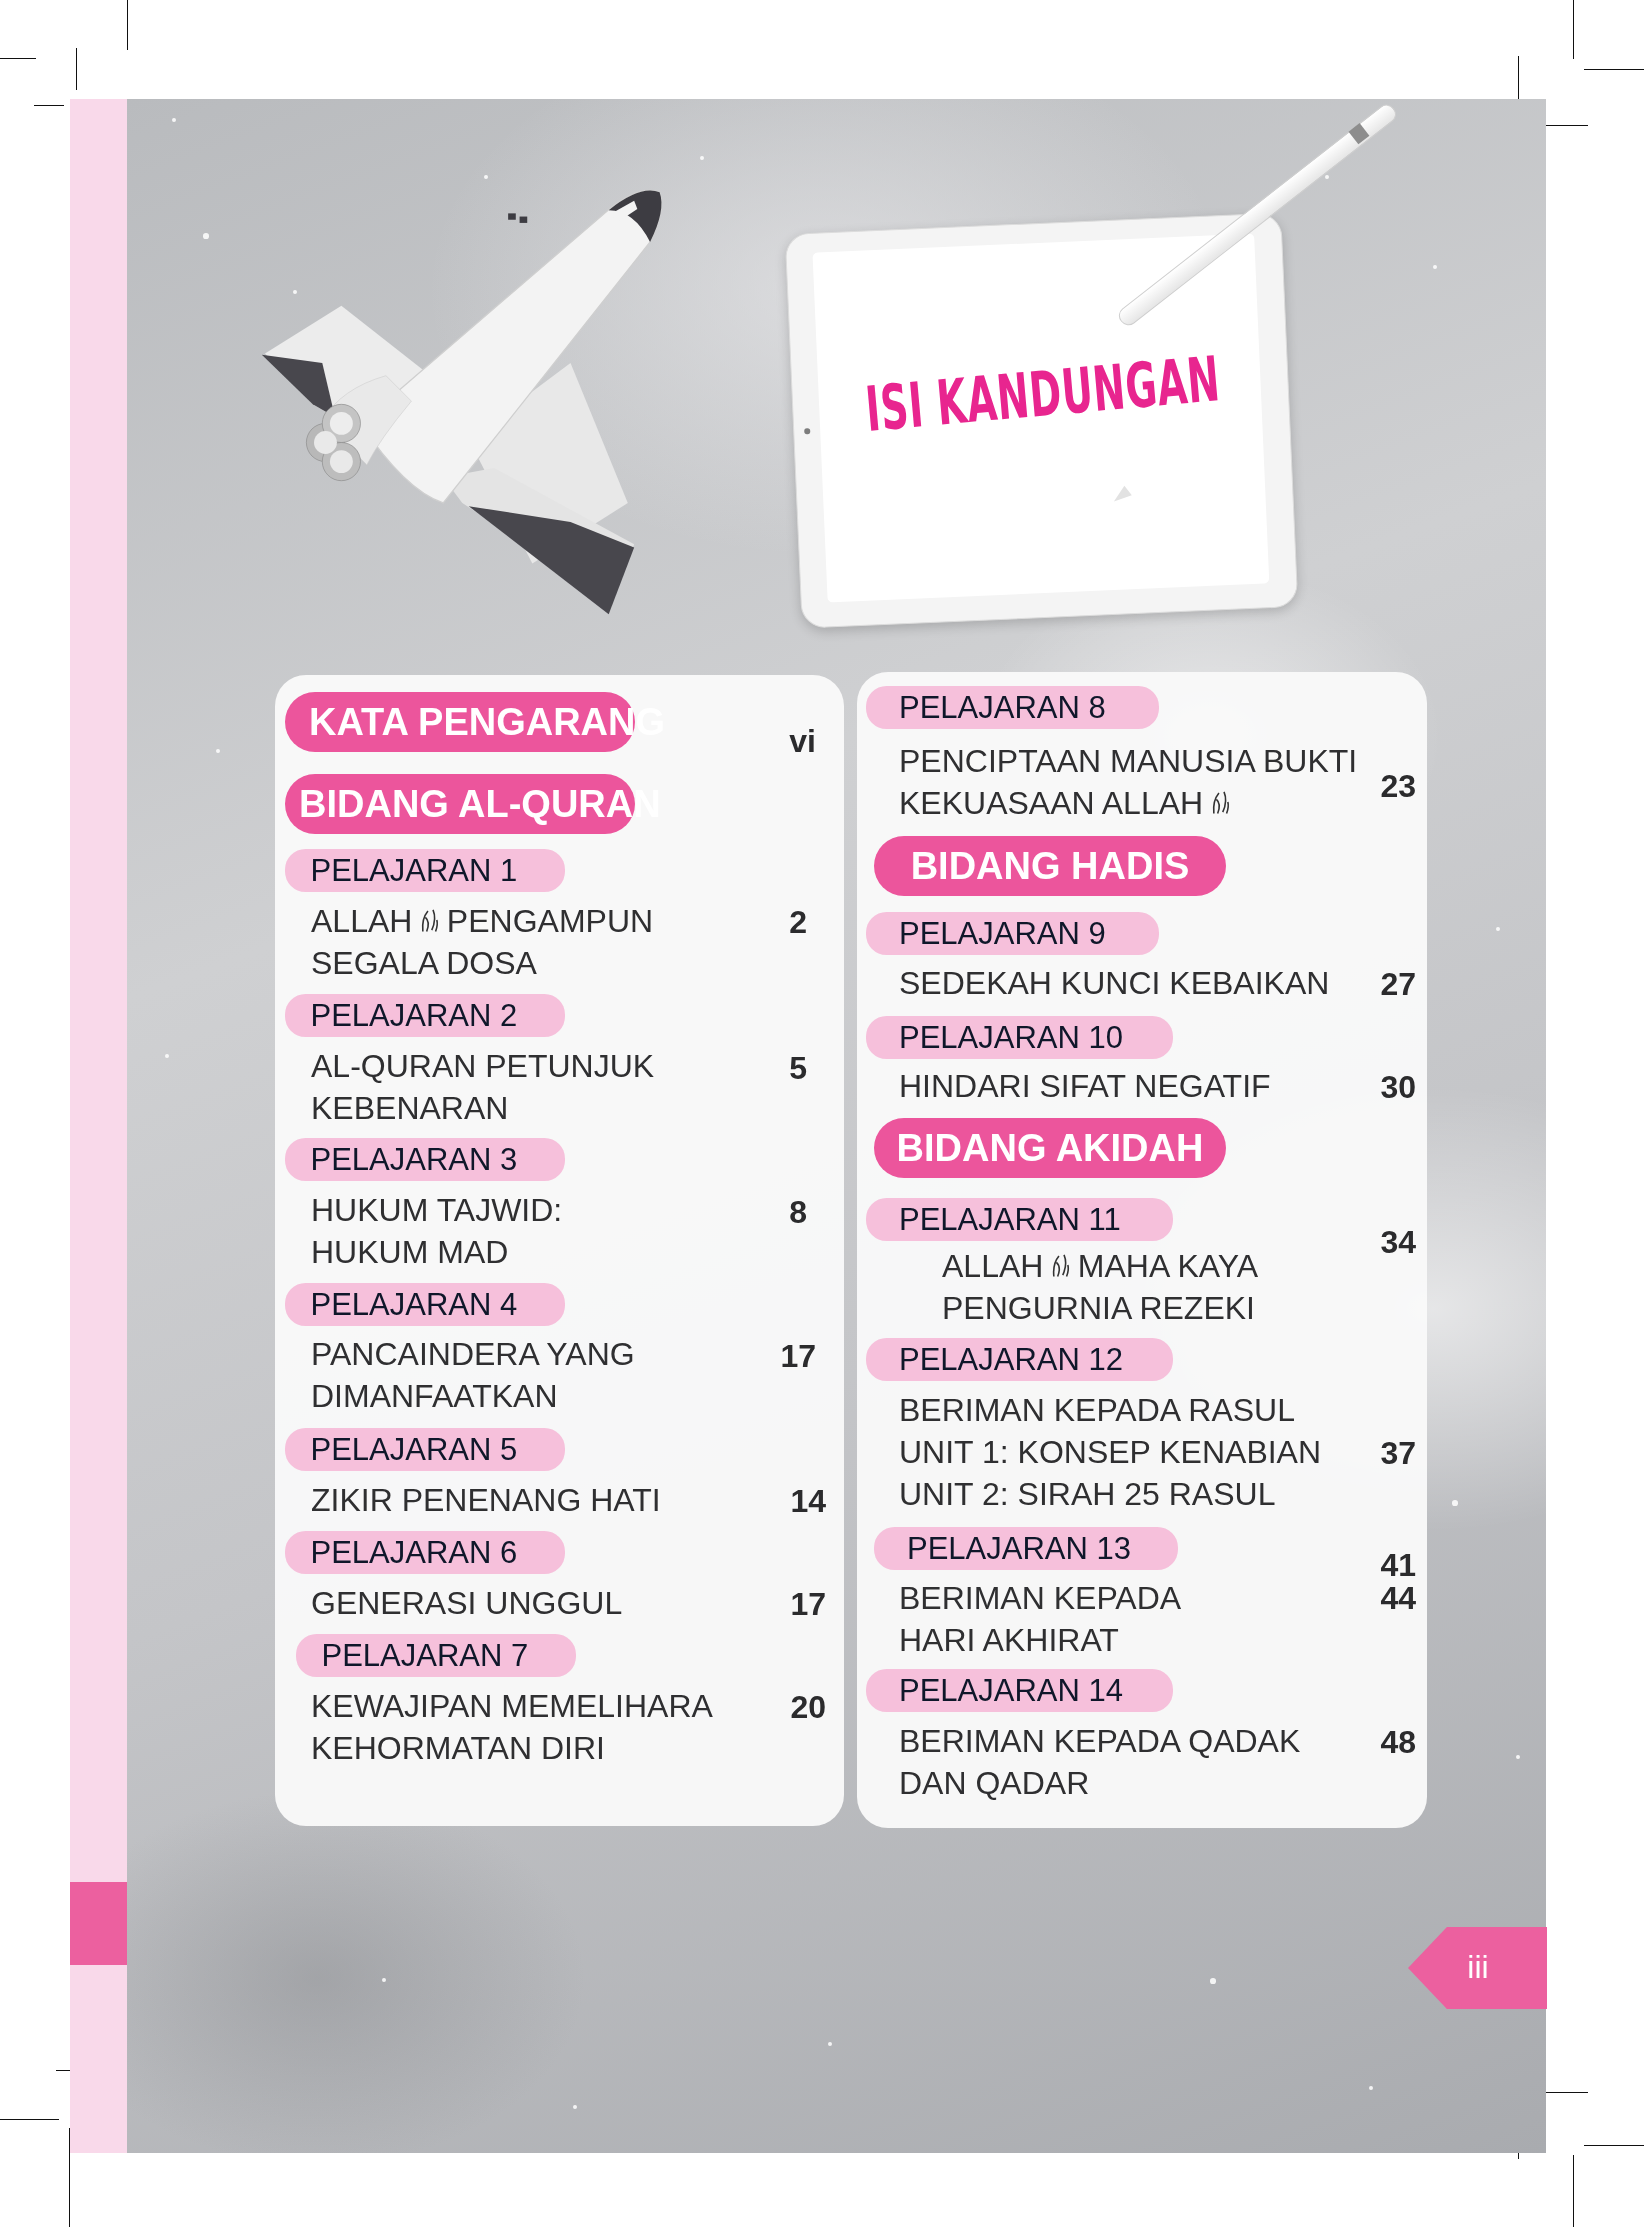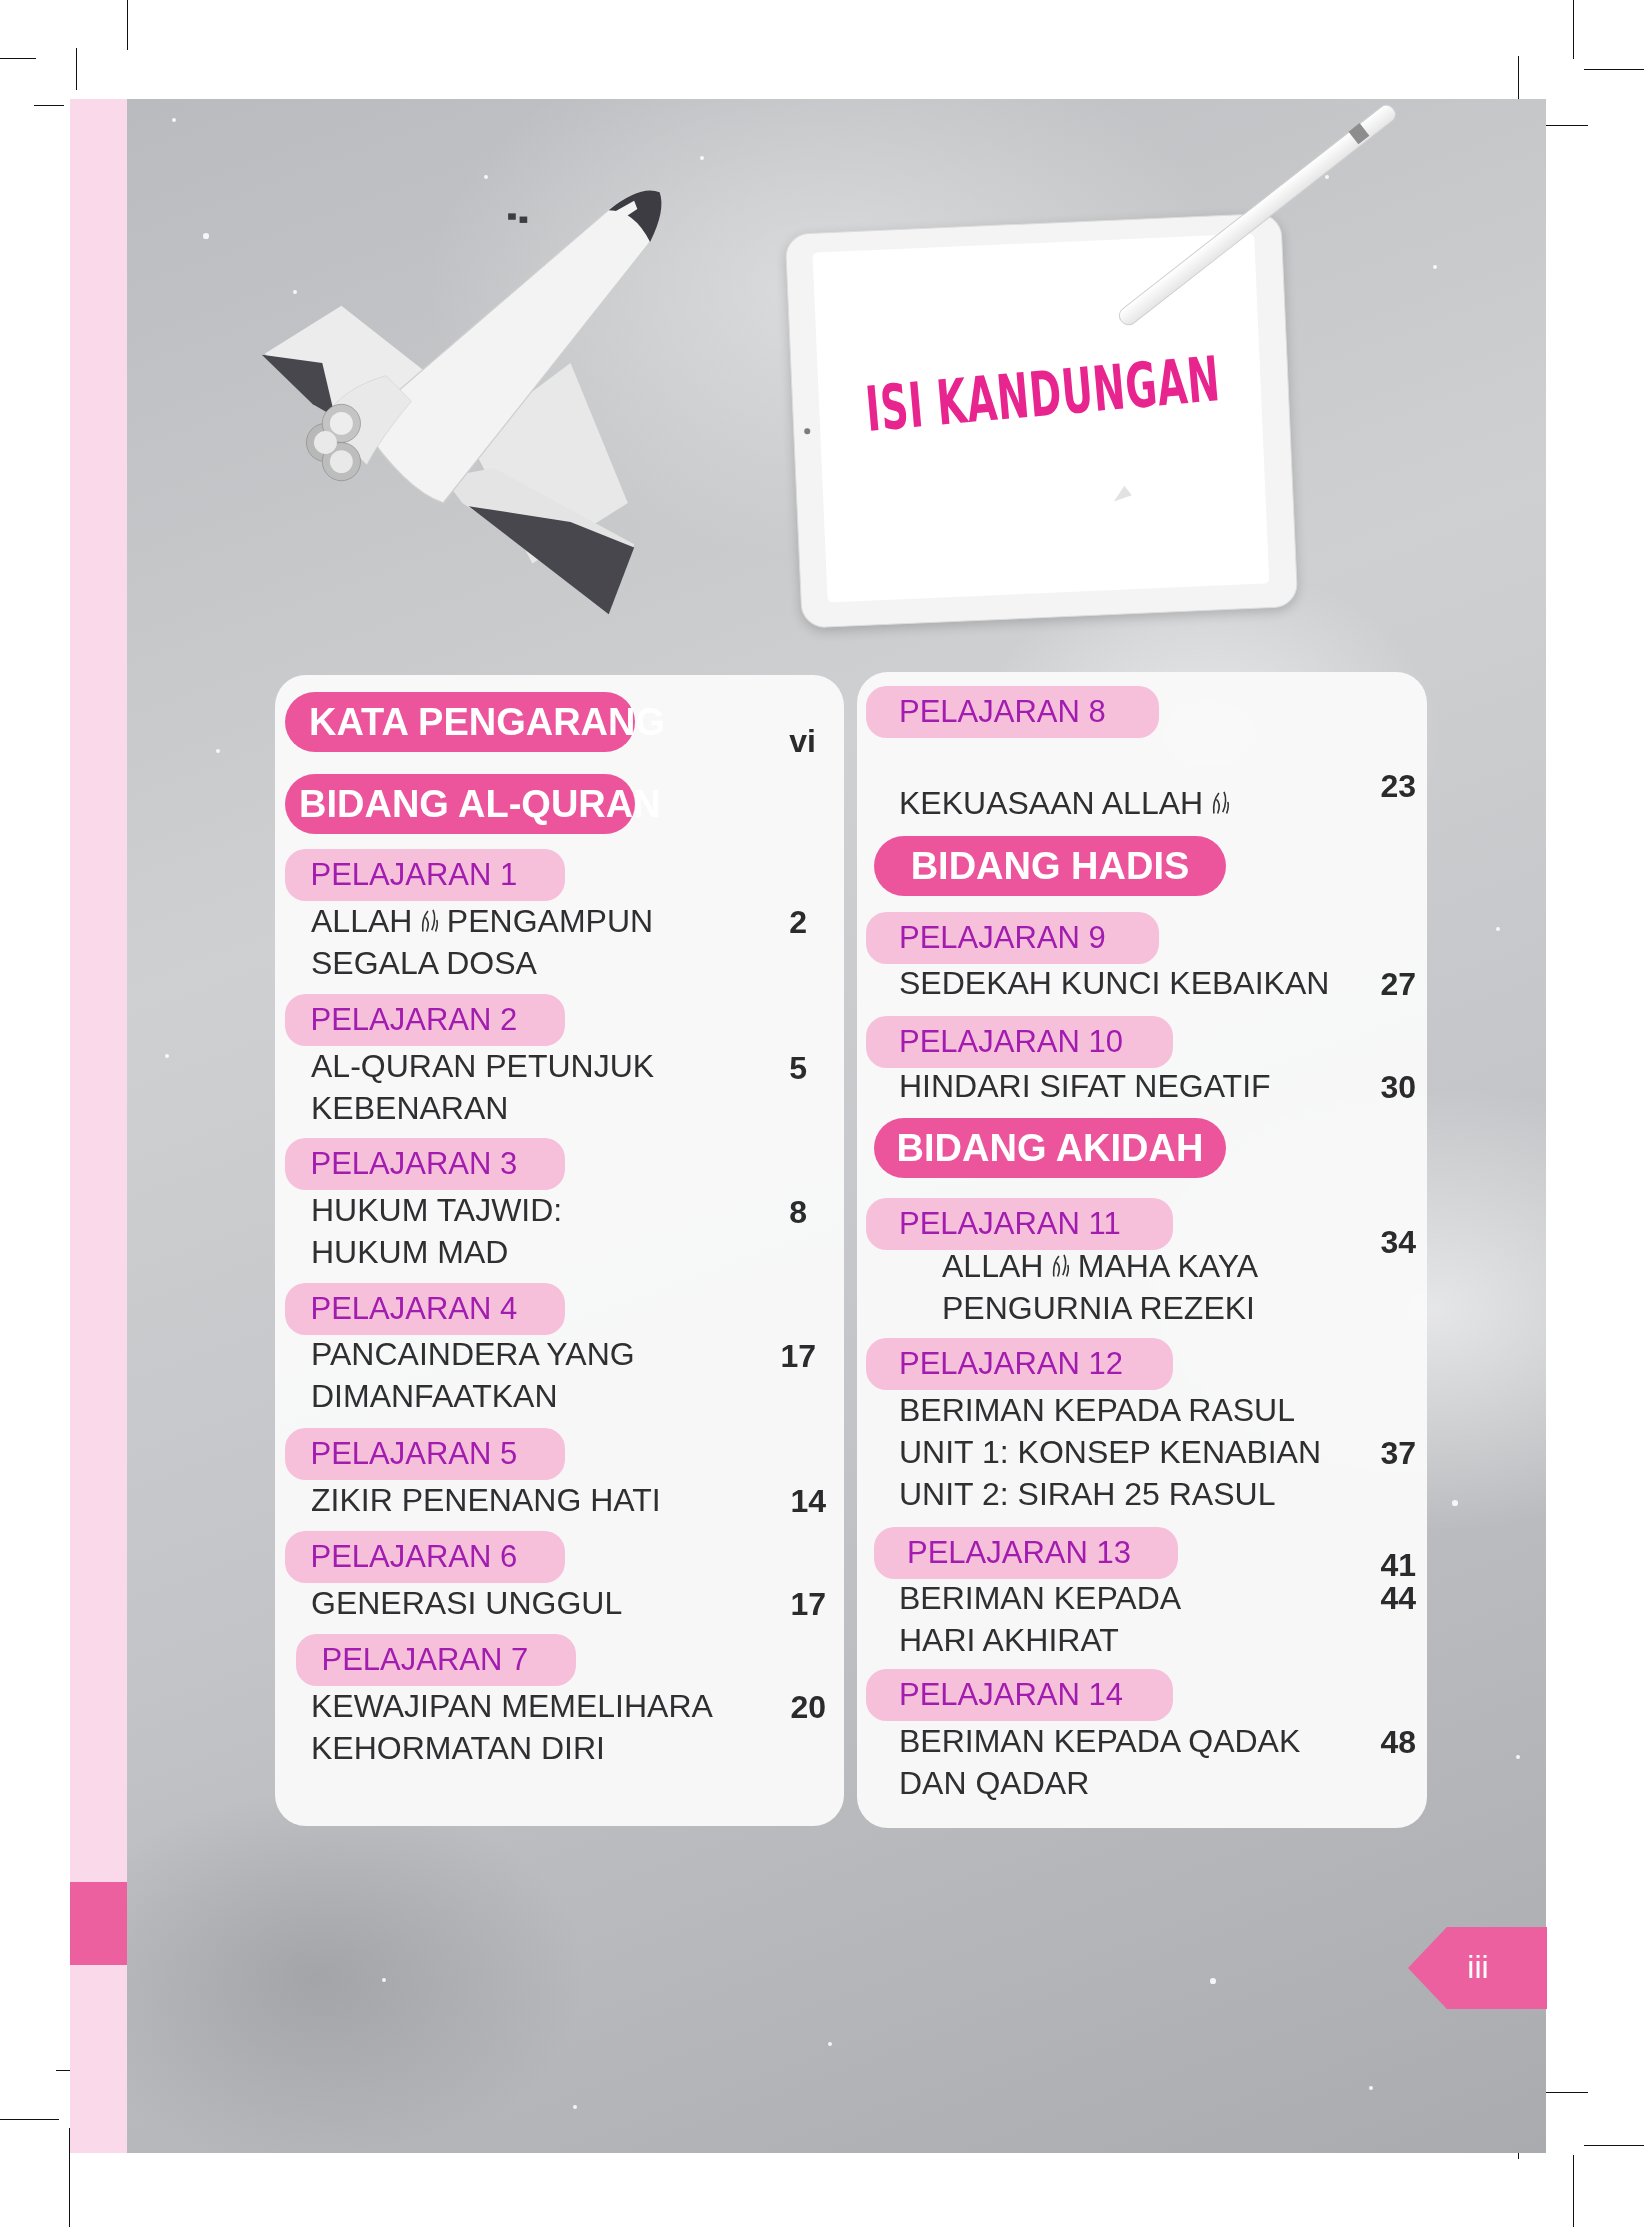--- a/index.html
+++ b/index.html
@@ -39,21 +39,21 @@
                 border-top:6.4px solid transparent; border-bottom:6.4px solid transparent; border-right:18px solid #e2e2e2;
                 transform:rotate(-38deg); }
 
   
   .card { position:absolute; background:rgba(249,249,249,0.97); border-radius:31px; }
   .card.left { left:275px; top:675px; width:569px; height:1151px; }
   .card.right { left:857px; top:672px; width:570px; height:1156px; }
 
   .pill-main { position:absolute; height:60px; border-radius:30px; background:#ec559c; color:#fff;
                font-weight:bold; font-size:38px; display:flex; align-items:center; white-space:nowrap; }
-  .pill-lesson { position:absolute; height:52px; border-radius:20.4px; background:#f6c0db; color:#a21caf;
+  .pill-lesson { position:absolute; height:43px; border-radius:20.4px; background:#f6c0db; color:#0f172a;
                  font-size:31px; display:flex; align-items:center; white-space:nowrap; }
   .entry { position:absolute; font-size:32px; color:#2f2f31; line-height:42px; white-space:nowrap; }
   .pg { position:absolute; font-size:32px; font-weight:bold; color:#2b2b2d; text-align:right; width:64px; }
   .swt { display:inline-block; width:21.7px; height:28px; vertical-align:middle; margin:0 6.4px; position:relative; top:-3.8px; }
 
   .page-tab { position:absolute; left:1408px; top:1927px; width:139px; height:82px; background:#ec609f;
               clip-path:polygon(28% 0,100% 0,100% 100%,28% 100%,0 50%); }
   .page-num { position:absolute; left:1446px; top:1949px; width:64px; font-size:32px; color:#fff; text-align:center; }
 </style>
 </head>
@@ -210,21 +210,21 @@
   <span>KEHORMATAN DIRI</span>
 </div>
 <div class="pg" style="left:762px;top:1689px;">20</div>
 
 <div class="card right"></div>
 
 <div class="pill-lesson" style="left:866px;top:686px;width:293px;padding-left:33px;box-sizing:border-box;">
   <span>PELAJARAN 8</span>
 </div>
 <div class="entry" style="left:899px;top:740px;">
-  <br>
+  <span>PENCIPTAAN MANUSIA BUKTI</span><br>
   <span>KEKUASAAN ALLAH</span><svg class="swt" viewBox="0 0 34 44">
       <path d="M6,40 Q4,20 14,8 M12,40 Q18,25 10,18 M20,38 Q28,20 22,6 M26,40 Q30,30 28,22" stroke="#333" stroke-width="2.5" fill="none"></path>
     </svg>
 </div>
 <div class="pg" style="left:1352px;top:744px;margin-top:24px;">23</div>
 
 <div class="pill-main" style="left:874px;top:836px;width:352px;justify-content:center;">
   <span>BIDANG HADIS</span>
 </div>
 

